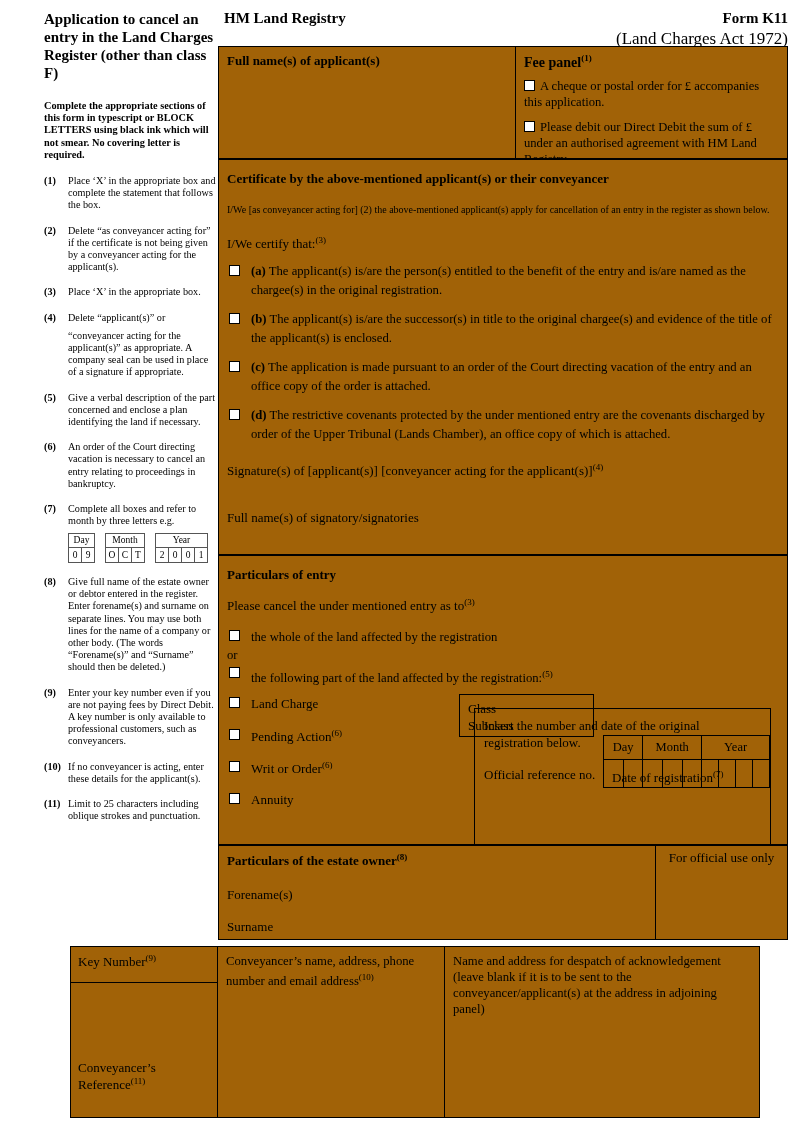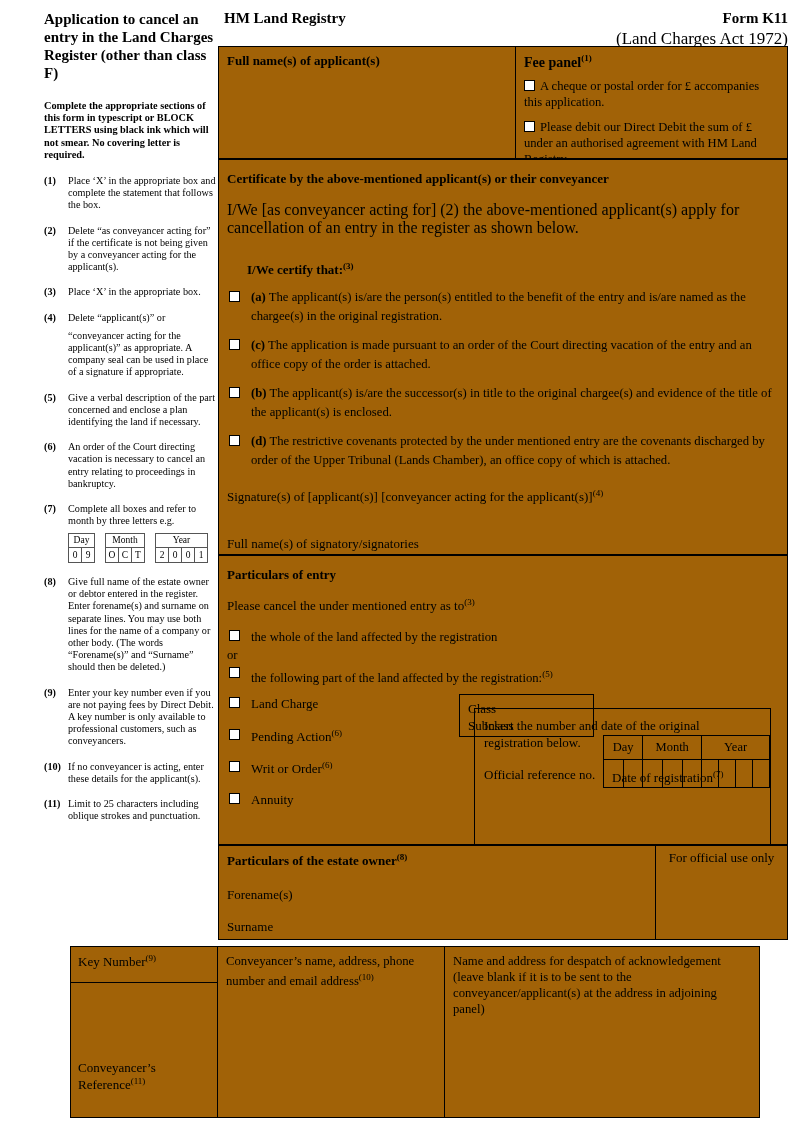--- a/index.html
+++ b/index.html
@@ -78,22 +78,22 @@
 
   
   #applicant-panel { left: 218px; top: 46px; width: 298px; height: 113px; }
   #fee-panel { left: 515px; top: 46px; width: 273px; height: 113px; }
   #fee-panel .fee-head { font-weight: bold; font-size: 14px; margin-bottom: 7px; }
   #fee-panel .fee-item { font-size: 12.6px; line-height: 16px; margin-bottom: 9px; }
 
   
   #certificate-panel { left: 218px; top: 159px; width: 570px; height: 396px; }
   #cert-head { font-weight: bold; font-size: 13px; margin: 5px 0 14px 0; }
-  #cert-intro { font-size: 16px; line-height: 18px; margin-bottom: 24px; }
-  #cert-certify { font-weight: bold; font-size: 13px; margin-bottom: 10px; margin-left: 20px; }
+  #cert-intro { font-size: 10px; line-height: 18px; margin-bottom: 16px; }
+  #cert-certify { font-weight: normal; font-size: 13px; margin-bottom: 10px; }
   .cert-item {
     position: relative; padding-left: 24px;
     font-size: 12.7px; line-height: 19px; margin-bottom: 10px;
   }
   .cert-item .box { position: absolute; left: 2px; top: 3px; margin: 0; }
   .sig-line { font-size: 13px; margin-top: 18px; }
   .sig-line.sp2 { margin-top: 30px; }
 
   
   #entry-panel { left: 218px; top: 555px; width: 570px; height: 290px; }
@@ -258,22 +258,22 @@
   </div>
 
   <div class="frame pad" id="certificate-panel">
     <div id="cert-head">Certificate by the above-mentioned applicant(s) or their conveyancer</div>
     <div id="cert-intro">I/We [as conveyancer acting for] (2) the above-mentioned applicant(s) apply for cancellation of an entry in the register as shown below.</div>
     <div id="cert-certify">
       <span>I/We certify that:</span><span class="sup">(3)</span>
     </div>
     <div id="cert-items">
         <div class="cert-item"><span class="box"></span><span class="bold">(a)</span> <span>The applicant(s) is/are the person(s) entitled to the benefit of the entry and is/are named as the chargee(s) in the original registration.</span></div>
+        <div class="cert-item"><span class="box"></span><span class="bold">(b)</span> <span>The applicant(s) is/are the successor(s) in title to the original chargee(s) and evidence of the title of the applicant(s) is enclosed.</span></div>
         <div class="cert-item"><span class="box"></span><span class="bold">(c)</span> <span>The application is made pursuant to an order of the Court directing vacation of the entry and an office copy of the order is attached.</span></div>
-        <div class="cert-item"><span class="box"></span><span class="bold">(b)</span> <span>The applicant(s) is/are the successor(s) in title to the original chargee(s) and evidence of the title of the applicant(s) is enclosed.</span></div>
         <div class="cert-item"><span class="box"></span><span class="bold">(d)</span> <span>The restrictive covenants protected by the under mentioned entry are the covenants discharged by order of the Upper Tribunal (Lands Chamber), an office copy of which is attached.</span></div>
       </div>
     <div class="sig-line">
       <span>Signature(s) of [applicant(s)] [conveyancer acting for the applicant(s)]</span><span class="sup">(4)</span>
     </div>
     <div class="sig-line sp2">Full name(s) of signatory/signatories</div>
     <div class="sig-line sp2">Date</div>
   </div>
 
   <div class="frame pad" id="entry-panel">

